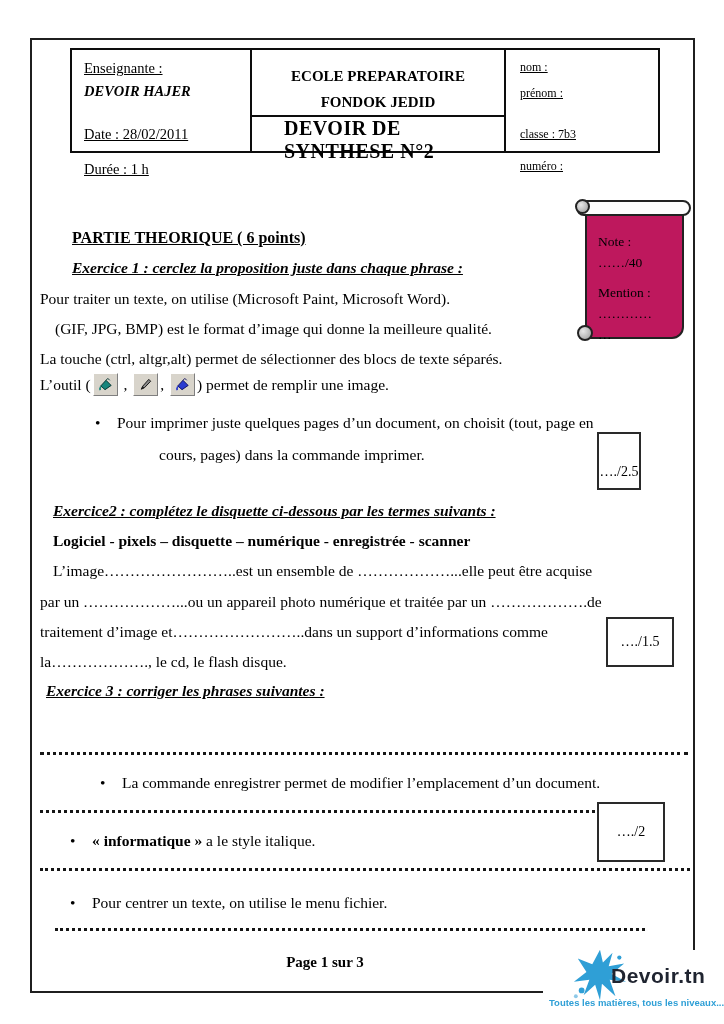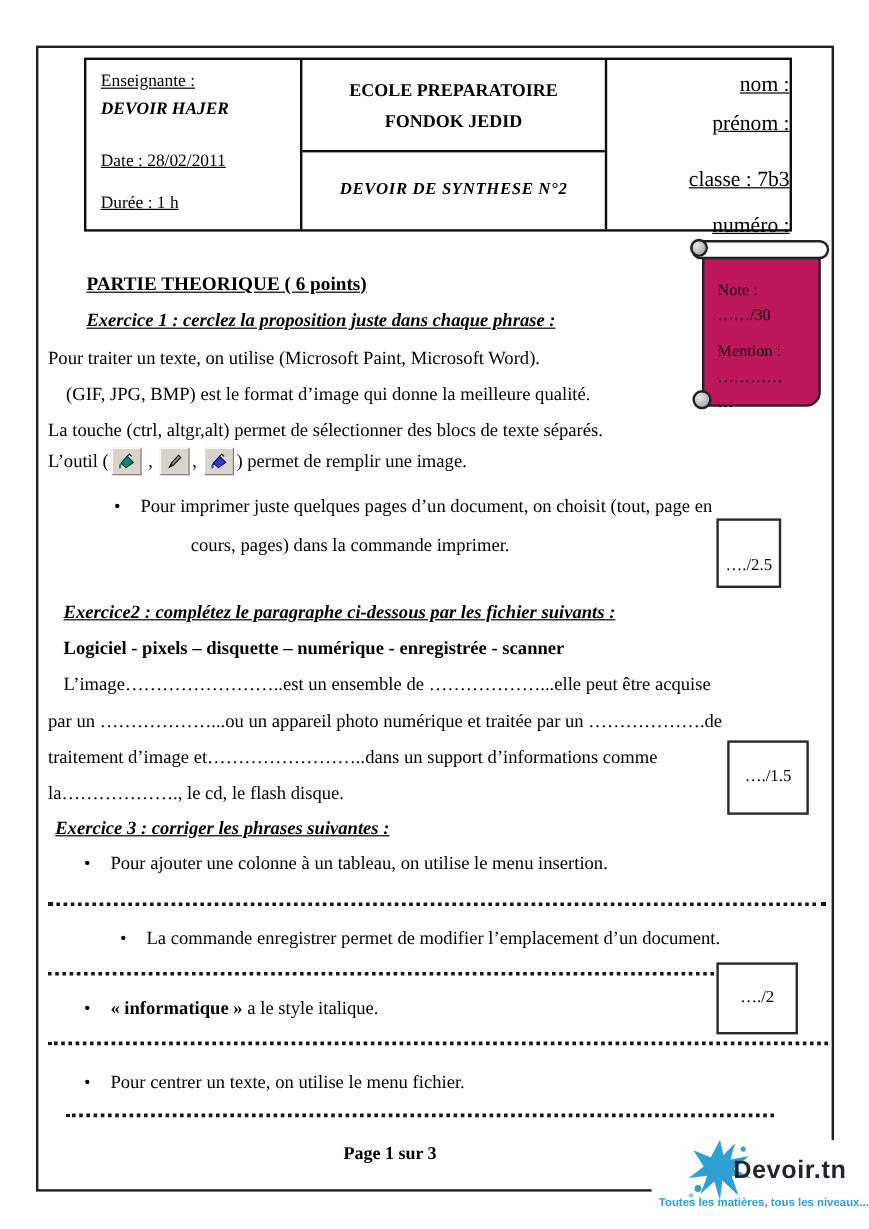--- a/index.html
+++ b/index.html
@@ -6,28 +6,28 @@
   .page {
     position:relative; width:724px; height:1024px; background:#fff;
     font-family:"Liberation Serif", serif; color:#000; overflow:hidden;
   }
   .border-rect {
     position:absolute; left:30px; top:38px; width:665px; height:955px;
     border:2px solid #1f1f1f; box-sizing:border-box;
   }
   
   .header-table {
-    position:absolute; left:70px; top:48px; width:590px; height:145px;
+    position:absolute; left:70px; top:48px; width:590px; height:105px;
     border:2px solid #0d0d0d; box-sizing:border-box; display:flex; background:#fff;
   }
   .ht-col1 { width:180px; border-right:2px solid #0d0d0d; box-sizing:border-box; padding:10px 10px 0 12px; font-size:14.5px; }
   .ht-col2 { width:254px; border-right:2px solid #0d0d0d; box-sizing:border-box; display:flex; flex-direction:column; }
   .ht-col2-top { height:77px; border-bottom:2px solid #0d0d0d; box-sizing:border-box; text-align:center; padding-top:13px; font-weight:bold; font-size:15px; line-height:26px; }
-  .ht-col2-bottom { flex:1; display:flex; align-items:center; justify-content:center; font-weight:bold; font-style:italic; font-size:14px; letter-spacing:0.5px; }
-  .ht-col3 { flex:1; padding:10px 0 0 14px; font-size:18px;text-align:right; }
+  .ht-col2-bottom { flex:1; display:flex; align-items:center; justify-content:center; font-weight:bold; font-size:20px; letter-spacing:0.5px;margin-left:32px; }
+  .ht-col3 { flex:1; padding:10px 0 0 14px; font-size:12px; }
   .u { text-decoration:underline; }
   .ht-label { margin:0 0 2px 0; }
   .teacher-name { font-weight:bold; font-style:italic; margin:6px 0 26px 0; }
   .ht-date { margin:0 0 18px 0; }
   .ht-nom { margin:0 0 11px 0; }
   .ht-prenom { margin:0 0 26px 0; }
   .ht-classe { margin:0 0 17px 0; }
   
   .scroll-note { position:absolute; left:576px; top:197px; width:119px; height:152px; }
   .scroll-body {
@@ -106,21 +106,21 @@
       <div class="ht-nom u">nom :</div>
       <div class="ht-prenom u">prénom :</div>
       <div class="ht-classe u">classe : 7b3</div>
       <div class="u">numéro :</div>
     </div>
   </div>
 
   <div class="scroll-note">
     <div class="scroll-body">
       <div>Note :</div>
-      <div>……/30</div>
+      <div>……/40</div>
       <div class="note-gap"></div>
       <div>Mention :</div>
       <div>…………</div>
       <div>…</div>
     </div>
     <div class="scroll-roll"></div>
     <div class="scroll-curl-top"></div>
     <div class="scroll-curl-bottom"></div>
   </div>
 
@@ -154,35 +154,32 @@
         <path d="M3 10 Q1.5 12.5 2.5 14" stroke="#2a3bd0" stroke-width="1.8" fill="none"></path>
       </svg>
     </span>
     <span>) permet de remplir une image.</span>
   </div>
 
   <div class="tl" style="left:95px; top:413px;">
     <span class="bullet-dot">•</span><span>Pour imprimer juste quelques pages d’un document, on choisit (tout, page en</span>
   </div>
   <div class="tl" style="left:117px; top:445px;margin-left:42px;">cours, pages) dans la commande imprimer.</div>
-  <div class="score-box" style="left:597px; top:432px; width:54px; height:58px;">…./2.5</div>
-
-  <div class="tl ex-title" style="left:53px; top:501px;">Exercice2 : complétez le paragraphe ci-dessous par les fichier suivants :</div>
+  <div class="score-box" style="left:597px; top:432px; width:44px; height:58px;">…./2.5</div>
+
+  <div class="tl ex-title" style="left:53px; top:501px;">Exercice2 : complétez le disquette ci-dessous par les termes suivants :</div>
   <div class="tl bold" style="left:53px; top:531px;">Logiciel -  pixels – disquette – numérique  -  enregistrée - scanner</div>
   <div class="tl" style="left:53px; top:561px;">L’image……………………..est un ensemble de ………………...elle peut être acquise</div>
   <div class="tl" style="left:40px; top:592px;">par un ………………...ou un appareil photo numérique et traitée par un ……………….de</div>
   <div class="tl" style="left:40px; top:622px;">traitement d’image et……………………..dans un support d’informations comme</div>
   <div class="tl" style="left:40px; top:652px;">la………………., le cd, le flash disque.</div>
-  <div class="score-box mid" style="left:606px; top:617px; width:68px; height:62px;">…./1.5</div>
+  <div class="score-box mid" style="left:606px; top:617px; width:68px; height:50px;">…./1.5</div>
 
   <div class="tl ex-title" style="left:46px; top:681px;">Exercice 3 : corriger les phrases suivantes :</div>
 
-  <div class="tl" style="left:70px; top:710px;">
-    <span class="bullet-dot">•</span><span>Pour ajouter une colonne à un tableau, on utilise le menu insertion.</span>
-  </div>
   <div class="dotline" style="left:40px; top:752px; width:648px;"></div>
 
   <div class="tl" style="left:70px; top:773px;margin-left:30px;">
     <span class="bullet-dot">•</span><span>La commande enregistrer permet de modifier l’emplacement d’un document.</span>
   </div>
   <div class="dotline" style="left:40px; top:810px; width:555px;"></div>
   <div class="score-box mid" style="left:597px; top:802px; width:68px; height:60px;">…./2</div>
 
   <div class="tl" style="left:70px; top:831px;">
     <span class="bullet-dot">•</span><span class="bold">« informatique »</span><span> a le style italique.</span>

